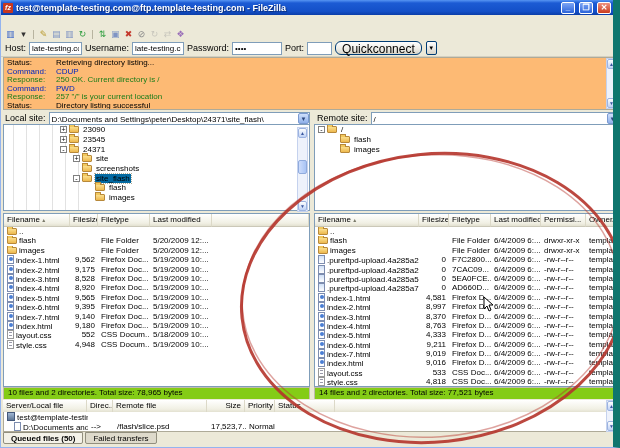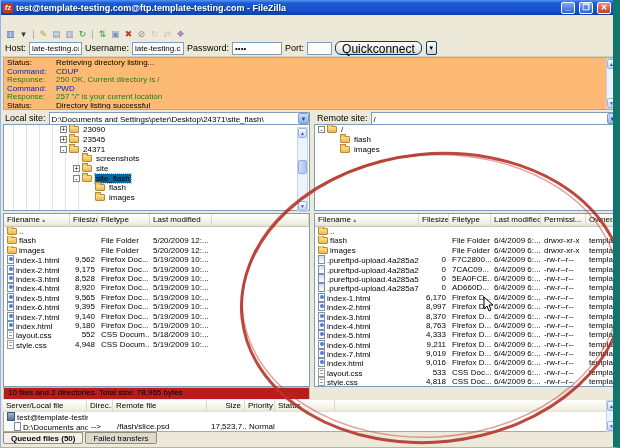--- a/index.html
+++ b/index.html
@@ -96,21 +96,21 @@
         background:#f2c95e;border:1px solid #b8893a;border-bottom:none}
   .icon-html .ficon,.icon-css .ficon,.icon-upl .ficon,.icon-file .ficon{width:7px;height:9px;background:#fff;border:1px solid #7d8db0}
   .icon-html .ficon::after{content:"";display:block;width:4px;height:4px;margin:1px auto 0;background:#4a7ed4;border-radius:50%}
   .icon-css .ficon{border-color:#999}
   .icon-css .ficon::after{content:"";display:block;margin:1px;height:5px;
         background:repeating-linear-gradient(180deg,#99a 0 1px,transparent 1px 3px)}
   .icon-upl .ficon{background:linear-gradient(180deg,#cfe0f8,#fff)}
   .icon-server .ficon{width:8px;height:9px;background:linear-gradient(180deg,#9fb6d4,#5f7795);border:1px solid #44587a}
   .ind .cell:first-child{padding-left:10px}
 
-  .pstatus{position:absolute;top:387px;height:16px;background:#b91c1c;border:1px solid #c0bcab;
+  .pstatus{position:absolute;top:387px;height:16px;background:#84cc16;border:1px solid #c0bcab;
            font-size:8px;line-height:10px;padding-left:4px;white-space:nowrap;overflow:hidden}
 
   .vsplit{position:absolute;left:309px;top:111px;width:4px;height:288px;background:#ece9d8}
   .hsplit{position:absolute;left:0;width:100%;background:#ece9d8}
 
   
   .q-area{position:absolute;left:2px;top:412px;width:616px;height:20px;background:#fff;border:1px solid #aeaa98;border-top:none}
   .qrow{height:9.5px;line-height:9.3px;font-size:8px}
   .tabs{position:absolute;left:2px;top:432px;height:12px;display:flex;gap:2px;font-size:8px}
   .tab{padding:0 7px;line-height:11px;border:1px solid #928f7e;border-radius:0 0 2px 2px;background:#dedacb;white-space:nowrap}
@@ -252,29 +252,29 @@
       </div>
 
 
       <div class="titem d4">
         <span class="exp">-</span>
         <span class="fold"></span>
         <span class="tlabel">24371</span>
       </div>
 
       <div class="titem d5">
+        <span class="exp">+</span>
+        <span class="fold"></span>
+        <span class="tlabel">site</span>
+      </div>
+
+      <div class="titem d5">
         <span class="exp"></span>
         <span class="fold"></span>
         <span class="tlabel">screenshots</span>
-      </div>
-
-      <div class="titem d5">
-        <span class="exp">+</span>
-        <span class="fold"></span>
-        <span class="tlabel">site</span>
       </div>
 
       <div class="titem d5 sel">
         <span class="exp">-</span>
         <span class="fold"></span>
         <span class="tlabel">site_flash</span>
       </div>
 
       <div class="titem d6">
         <span class="exp"></span>
@@ -501,21 +501,21 @@
         <span class="cell"><span class="ficon"></span><span>.pureftpd-upload.4a285a70....</span></span>
         <span class="cell num">0</span>
         <span class="cell">AD660D...</span>
         <span class="cell">6/4/2009 6:...</span>
         <span class="cell">-rw-r--r--</span>
         <span class="cell">templat1...</span>
       </div>
 
       <div class="rgrid frow icon-html">
         <span class="cell"><span class="ficon"></span><span>index-1.html</span></span>
-        <span class="cell num">6,170</span>
+        <span class="cell num">4,581</span>
         <span class="cell">Firefox D...</span>
         <span class="cell">6/4/2009 6:...</span>
         <span class="cell">-rw-r--r--</span>
         <span class="cell">templat1...</span>
       </div>
 
       <div class="rgrid frow icon-html">
         <span class="cell"><span class="ficon"></span><span>index-2.html</span></span>
         <span class="cell num">8,997</span>
         <span class="cell">Firefox D...</span>
@@ -590,20 +590,21 @@
       <div class="rgrid frow icon-css">
         <span class="cell"><span class="ficon"></span><span>style.css</span></span>
         <span class="cell num">4,818</span>
         <span class="cell">CSS Doc...</span>
         <span class="cell">6/4/2009 6:...</span>
         <span class="cell">-rw-r--r--</span>
         <span class="cell">templat1...</span>
       </div>
 
   </div>
+  <div class="pstatus" style="left:313px;width:305px">14 files and 2 directories. Total size: 77,521 bytes</div>
 
   <div class="hsplit" style="top:399px;height:1px"></div>
 
   <div class="qgrid hrow" style="position:absolute;left:2px;top:400px;width:616px">
     <span class="hcell">Server/Local file</span>
     <span class="hcell">Direc...</span>
     <span class="hcell">Remote file</span>
     <span class="hcell num">Size</span>
     <span class="hcell">Priority</span>
     <span class="hcell">Status</span>

